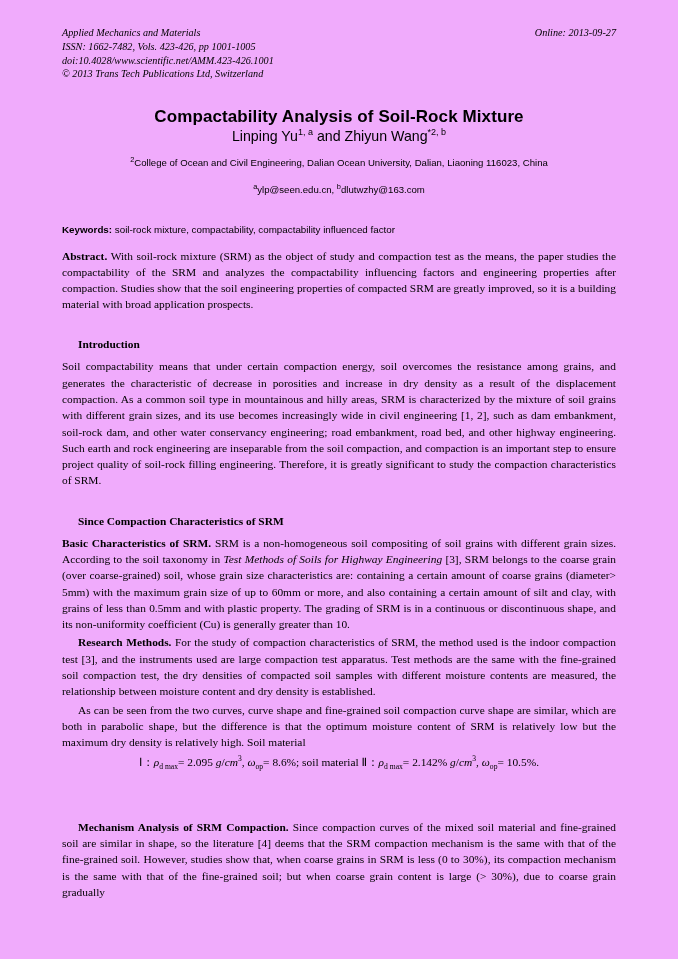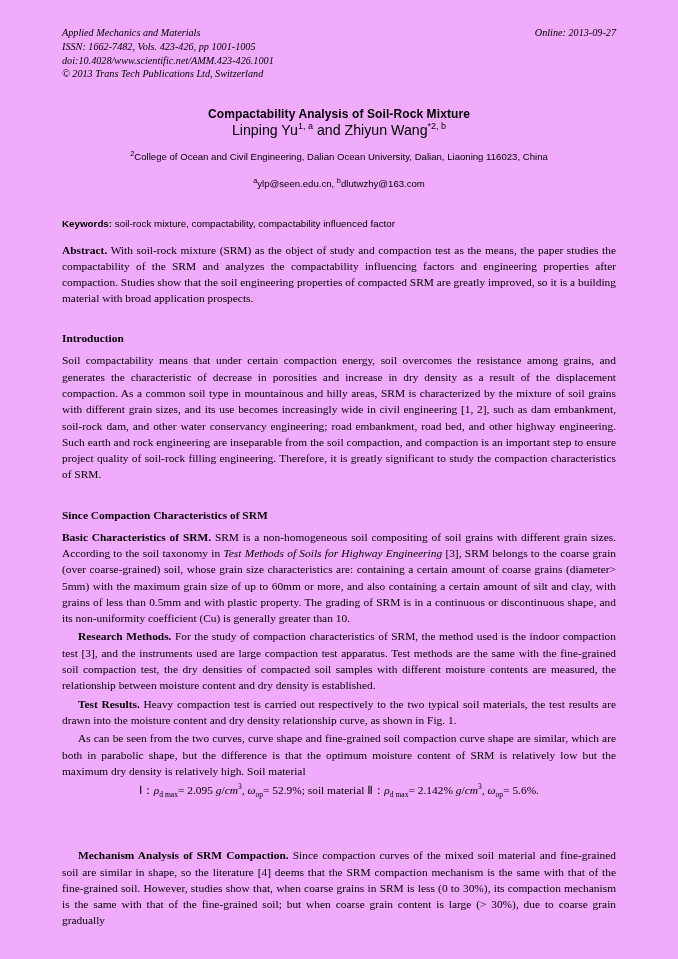--- a/index.html
+++ b/index.html
@@ -28,21 +28,21 @@
     line-height: 1.35;
     color: #000;
   }
   .hdr-left div, .hdr-right div { white-space: nowrap; }
   .hdr-right { text-align: right; }
 
   .title {
     text-align: center;
     font-family: "Liberation Sans", sans-serif;
     font-weight: bold;
-    font-size: 12px;
+    font-size: 17px;
     margin-top: 26px;
     letter-spacing: 0.1px;
   }
   .authors {
     text-align: center;
     font-family: "Liberation Sans", sans-serif;
     font-size: 14.2px;
   }
   .authors sup { font-size: 9px; }
 
@@ -74,21 +74,21 @@
     font-size: 11.4px;
     text-align: justify;
     margin-top: 13px;
     line-height: 1.42;
   }
   .abstract b { font-weight: bold; }
 
   h2.sec {
     font-size: 11.4px;
     font-weight: bold;
-    margin: 26px 0 8px 0;
+    margin: 26px 0 8px 16px;
   }
   p.body {
     font-size: 11.4px;
     text-align: justify;
     line-height: 1.43;
     margin: 0 0 0 0;
     text-indent: 0;
   }
   p.body.indent { text-indent: 16px; margin-top: 48px; }
   p.body + p.body { margin-top: 2px; }
@@ -150,32 +150,29 @@
   <h2 class="sec">Since Compaction Characteristics of SRM</h2>
 
   <p class="body">
     <b>Basic Characteristics of SRM.</b><span> SRM is a non-homogeneous soil compositing of soil grains with different grain sizes. According to the soil taxonomy in </span><i>Test Methods of Soils for Highway Engineering</i><span> [3], SRM belongs to the coarse grain (over coarse-grained) soil, whose grain size characteristics are: containing a certain amount of coarse grains (diameter&gt; 5mm) with the maximum grain size of up to 60mm or more, and also containing a certain amount of silt and clay, with grains of less than 0.5mm and with plastic property. The grading of SRM is in a continuous or discontinuous shape, and its non-uniformity coefficient (Cu) is generally greater than 10.</span>
   </p>
 
   <p class="body indent">
     <b>Research Methods.</b><span> For the study of compaction characteristics of SRM, the method used is the indoor compaction test [3], and the instruments used are large compaction test apparatus. Test methods are the same with the fine-grained soil compaction test, the dry densities of compacted soil samples with different moisture contents are measured, the relationship between moisture content and dry density is established.</span>
   </p>
 
-  <p class="body indent">
-    <b>Test Results.</b><span> Heavy compaction test is carried out respectively to the two typical soil materials, the test results are drawn into the moisture content and dry density relationship curve, as shown in Fig. 1.</span>
-  </p>
 
   <p class="body indent">As can be seen from the two curves, curve shape and fine-grained soil compaction curve shape are similar, which are both in parabolic shape, but the difference is that the optimum moisture content of SRM is relatively low but the maximum dry density is relatively high. Soil material</p>
 
   <div class="formula">
     <span class="rm">Ⅰ</span><span class="rm">：</span><span>ρ</span><sub>d max</sub><span class="rm">= 2.095</span>
     <span>g</span><span class="rm">/</span><span>cm</span><sup>3</sup><span class="rm">,</span>
-    <span>ω</span><sub>op</sub><span class="rm">= 52.9%</span><span class="rm">; soil material</span>
+    <span>ω</span><sub>op</sub><span class="rm">= 8.6%</span><span class="rm">; soil material</span>
     <span class="rm">Ⅱ</span><span class="rm">：</span><span>ρ</span><sub>d max</sub><span class="rm">= 2.142%</span>
     <span>g</span><span class="rm">/</span><span>cm</span><sup>3</sup><span class="rm">,</span>
-    <span>ω</span><sub>op</sub><span class="rm">= 5.6%.</span>
+    <span>ω</span><sub>op</sub><span class="rm">= 10.5%.</span>
   </div>
 
   <p class="body indent">
     <b>Mechanism Analysis of SRM Compaction.</b><span> Since compaction curves of the mixed soil material and fine-grained soil are similar in shape, so the literature [4] deems that the SRM compaction mechanism is the same with that of the fine-grained soil. However, studies show that, when coarse grains in SRM is less (0 to 30%), its compaction mechanism is the same with that of the fine-grained soil; but when coarse grain content is large (&gt; 30%), due to coarse grain gradually</span>
   </p>
 
 </div>
 
 </body></html>

